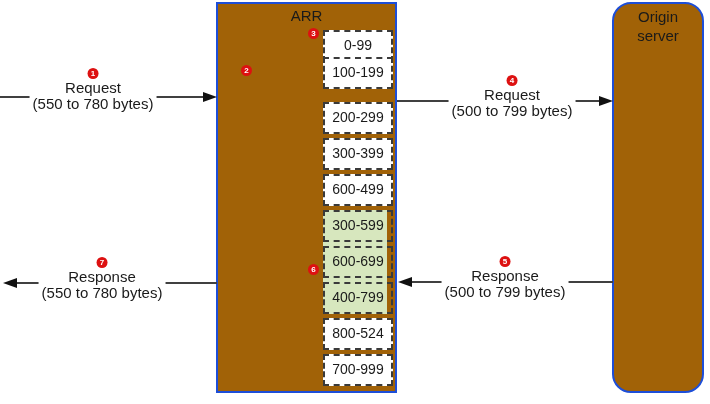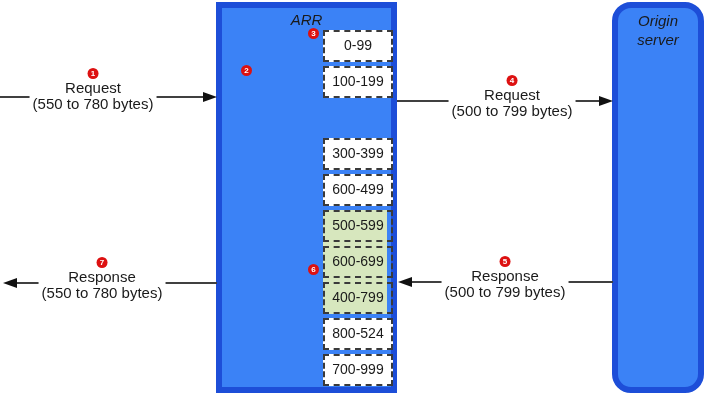--- a/index.html
+++ b/index.html
@@ -1,20 +1,20 @@
 <!DOCTYPE html>
 <html><head>
 <meta charset="utf-8">
 <style>
   html,body { margin:0; padding:0; background:#fff; }
   .canvas {
     position:relative; width:710px; height:404px; background:#ffffff;
     font-family:"Liberation Sans", sans-serif; color:#1a1a1a; overflow:hidden;
   }
-  .box { position:absolute; border:6px solid #1d4ed8; background:#3b82f6; box-sizing:border-box;font-style:italic; }
+  .box { position:absolute; border:2px solid #1d4ed8; background:#a16207; box-sizing:border-box; }
   .arr-box    { left:216px; top:2px; width:181px; height:391px; }
   .origin-box { left:612px; top:2px; width:92px;  height:391px;border-radius:19px; }
   .box-title  { position:absolute; top:3px; left:0; right:0; text-align:center; font-size:15px; }
   .origin-title { top:4px; left:10px; right:10px; line-height:1.25; }
 
   .green-underlay { position:absolute; left:323px; top:210px; width:64px; height:104px; background:#d7e7be; }
 
   .cell {
     position:absolute; left:323px; width:70px; height:32px;
     border:2px dashed #3a3a3a; box-sizing:border-box; background:#ffffff;
@@ -52,24 +52,25 @@
     <div class="box-title">ARR</div>
   </div>
 
   <div class="box origin-box">
     <div class="box-title origin-title">Origin server</div>
   </div>
 
   <div class="green-underlay"></div>
 
   <div class="cell" style="top:30px">0-99</div>
-  <div class="cell" style="top:66px">100-199</div>
+  <div class="cell" style="top:57px">100-199</div>
+  <div class="cell" style="top:102px">200-299</div>
   <div class="cell" style="top:138px">300-399</div>
   <div class="cell" style="top:174px">600-499</div>
-  <div class="cell hl" style="top:210px">500-599</div>
+  <div class="cell hl" style="top:210px">300-599</div>
   <div class="cell hl" style="top:246px">600-699</div>
   <div class="cell hl" style="top:282px">400-799</div>
   <div class="cell" style="top:318px">800-524</div>
   <div class="cell" style="top:354px">700-999</div>
 
   <div class="marker" style="left:241px; top:65px">2</div>
   <div class="marker" style="left:308px; top:28px">3</div>
   <div class="marker" style="left:308px; top:264px">6</div>
 
   <div class="arrow-line" style="left:0; top:96px; width:204px"></div>

